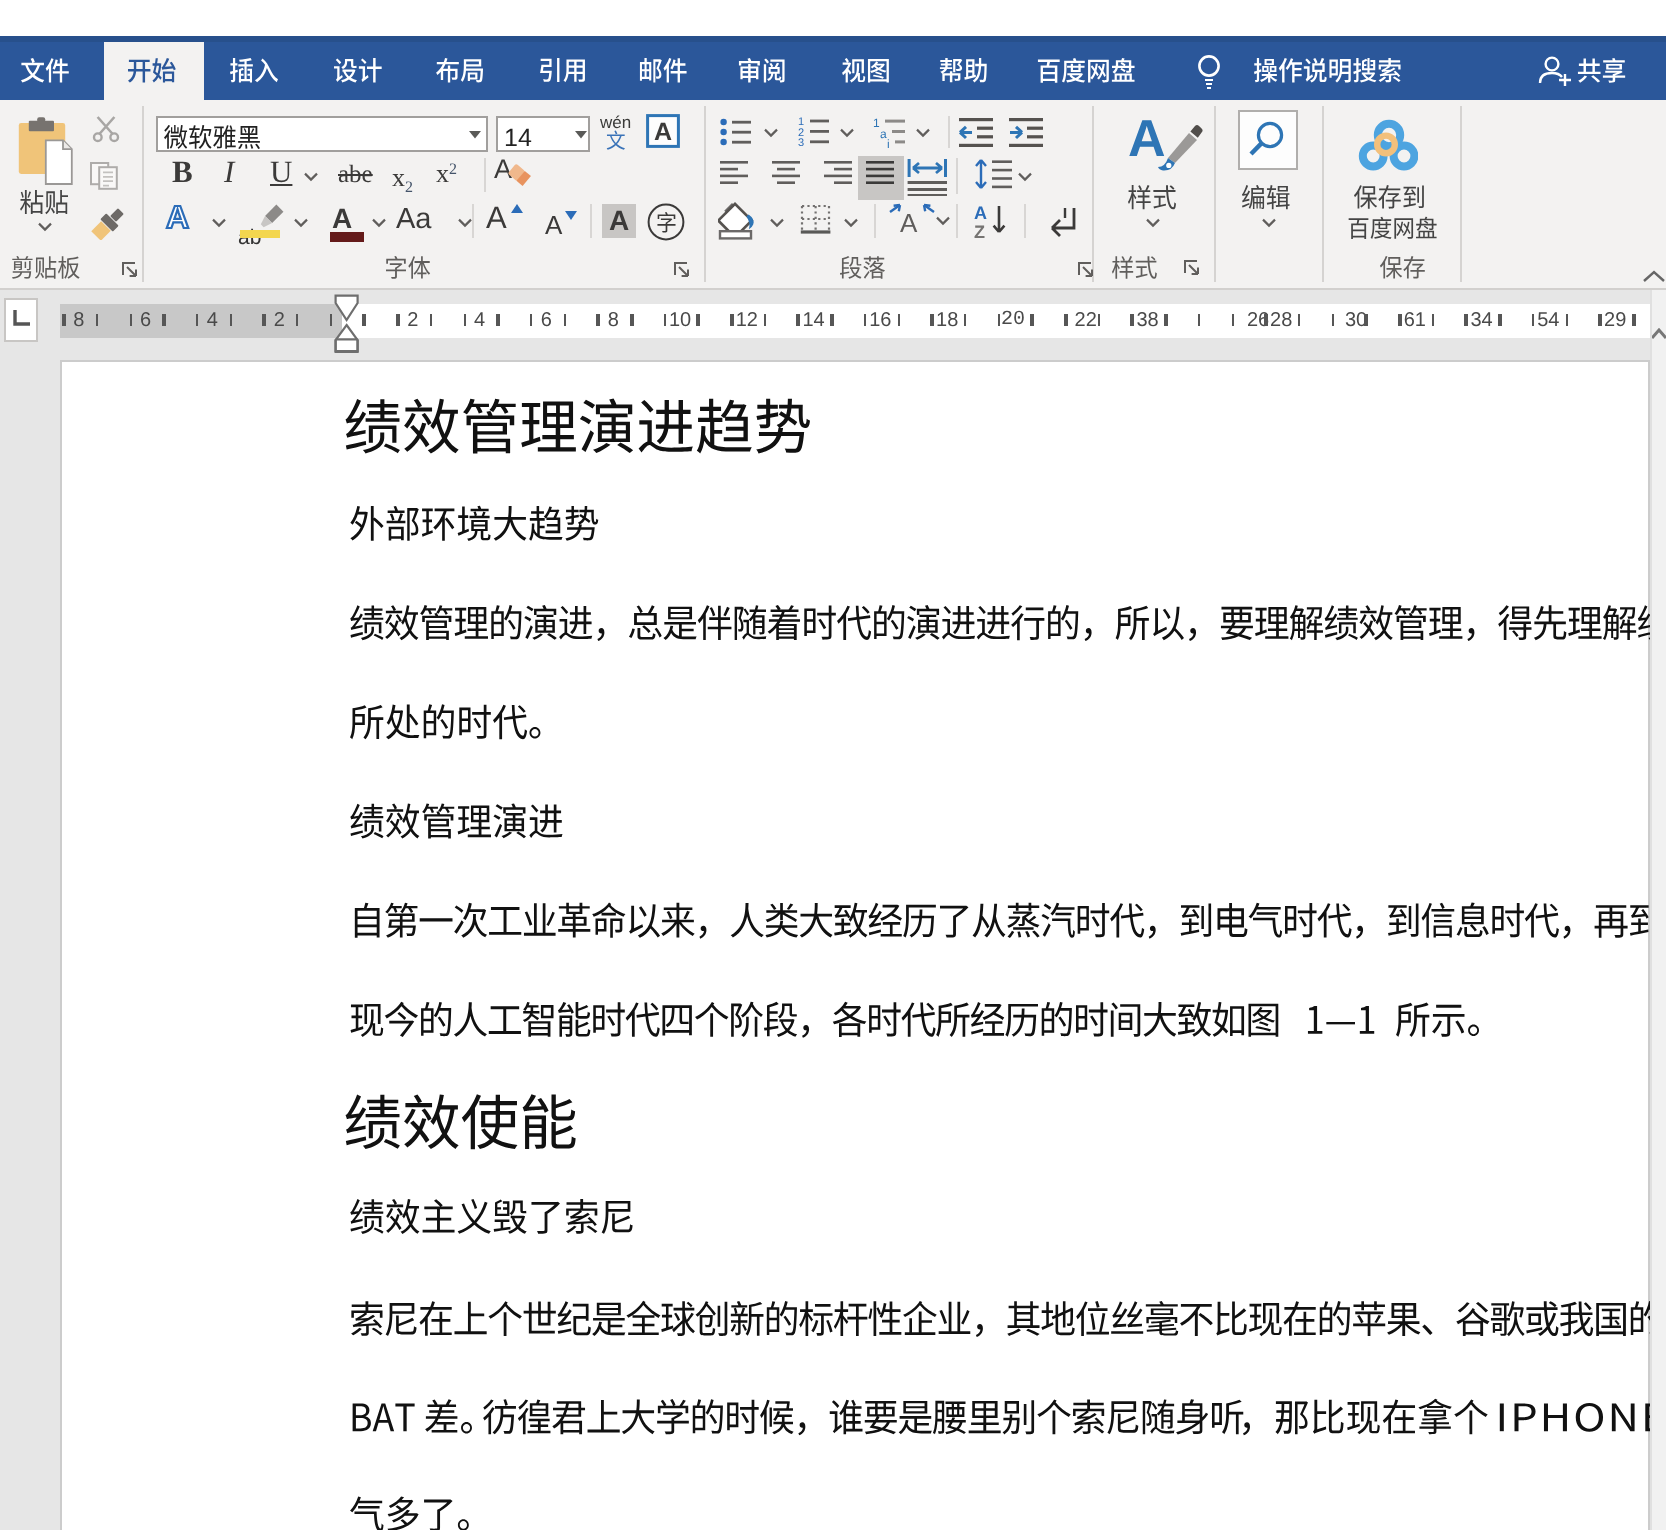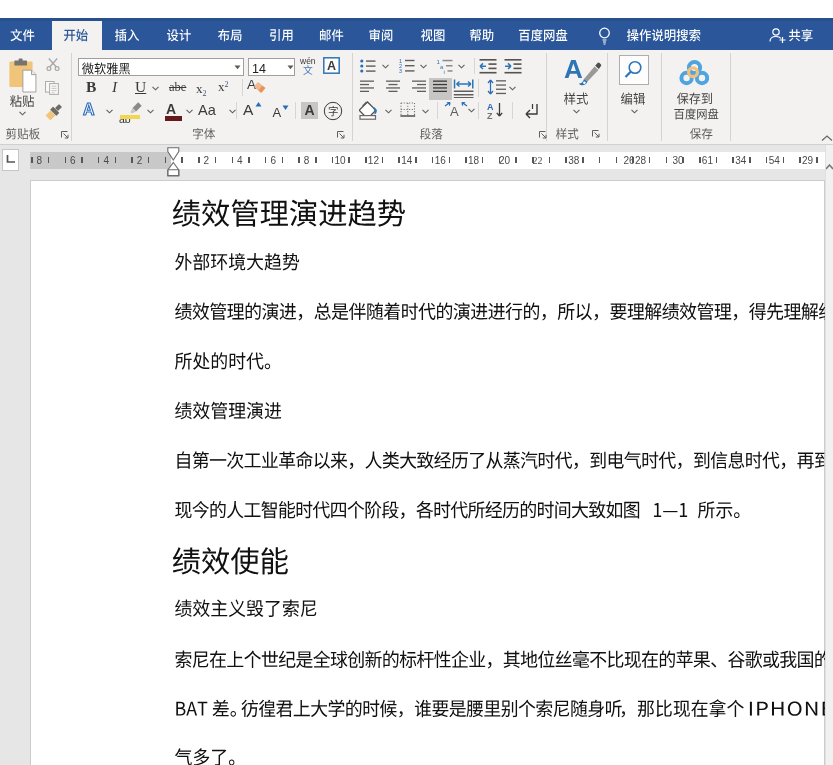--- a/index.html
+++ b/index.html
@@ -308,24 +308,24 @@
 <div style="position:absolute;left:381.8px;top:139px;width:1.5px;height:6px;background:#565656;"></div>
 <div style="position:absolute;left:398.8px;top:136.5px;width:16px;text-align:center;font-size:10px;color:#4a4a4a;font-family:'Liberation Sans';">14</div>
 <div style="position:absolute;left:398.4px;top:139px;width:1.5px;height:6px;background:#565656;"></div>
 <div style="position:absolute;left:415.1px;top:139px;width:1.5px;height:6px;background:#565656;"></div>
 <div style="position:absolute;left:432.2px;top:136.5px;width:16px;text-align:center;font-size:10px;color:#4a4a4a;font-family:'Liberation Sans';">16</div>
 <div style="position:absolute;left:431.8px;top:139px;width:1.5px;height:6px;background:#565656;"></div>
 <div style="position:absolute;left:448.6px;top:139px;width:1.5px;height:6px;background:#565656;"></div>
 <div style="position:absolute;left:465.6px;top:136.5px;width:16px;text-align:center;font-size:10px;color:#4a4a4a;font-family:'Liberation Sans';">18</div>
 <div style="position:absolute;left:465.2px;top:139px;width:1.5px;height:6px;background:#565656;"></div>
 <div style="position:absolute;left:481.9px;top:139px;width:1.5px;height:6px;background:#565656;"></div>
-<div style="position:absolute;left:499.0px;top:136.5px;width:15px;font-size:10px;color:#4a4a4a;font-family:Liberation Sans, sans-serif;">20</div>
+<div style="position:absolute;left:499.0px;top:136.5px;width:15px;text-align:center;font-size:10px;color:#4a4a4a;font-family:Liberation Mono, monospace;">20</div>
 <div style="position:absolute;left:498.6px;top:139px;width:1.5px;height:6px;background:#565656;"></div>
 <div style="position:absolute;left:515.4px;top:139px;width:1.5px;height:6px;background:#565656;"></div>
-<div style="position:absolute;left:532.4px;top:136.5px;width:16px;text-align:left;font-size:10px;color:#4a4a4a;font-family:Liberation Serif, serif;">22</div>
+<div style="position:absolute;left:532.4px;top:136.5px;width:16px;text-align:right;font-size:10px;color:#4a4a4a;font-family:Liberation Sans, sans-serif;">22</div>
 <div style="position:absolute;left:532.0px;top:139px;width:1.5px;height:6px;background:#565656;"></div>
 <div style="position:absolute;left:548.8px;top:139px;width:1.5px;height:6px;background:#565656;"></div>
 <div style="position:absolute;left:565.8px;top:136.5px;width:16px;text-align:center;font-size:10px;color:#4a4a4a;font-family:'Liberation Sans';">38</div>
 <div style="position:absolute;left:565.4px;top:139px;width:1.5px;height:6px;background:#565656;"></div>
 <div style="position:absolute;left:582.1px;top:139px;width:1.5px;height:6px;background:#565656;"></div>
 <div style="position:absolute;left:621px;top:136.5px;width:16px;text-align:center;font-size:10px;color:#4a4a4a;font-family:'Liberation Sans';">26</div>
 <div style="position:absolute;left:598.9px;top:139px;width:1.5px;height:6px;background:#565656;"></div>
 <div style="position:absolute;left:615.6px;top:139px;width:1.5px;height:6px;background:#565656;"></div>
 <div style="position:absolute;left:632.6px;top:136.5px;width:16px;text-align:center;font-size:10px;color:#4a4a4a;font-family:'Liberation Sans';">28</div>
 <div style="position:absolute;left:632.2px;top:139px;width:1.5px;height:6px;background:#565656;"></div>

